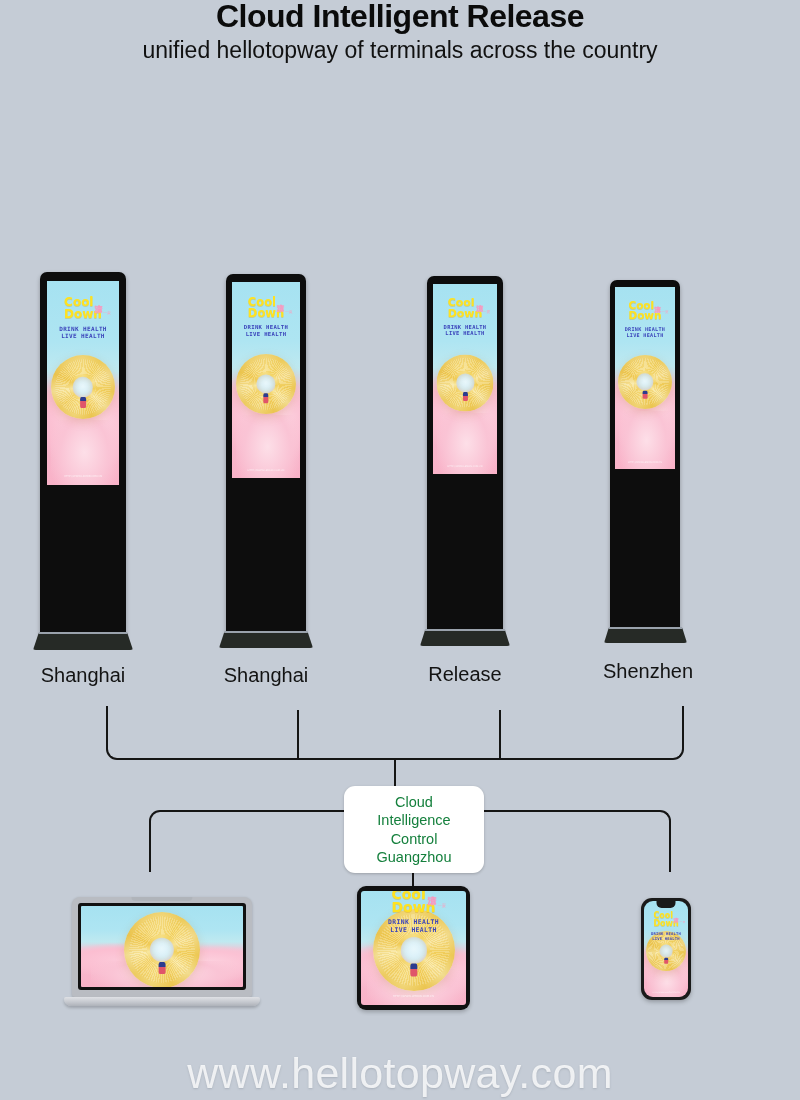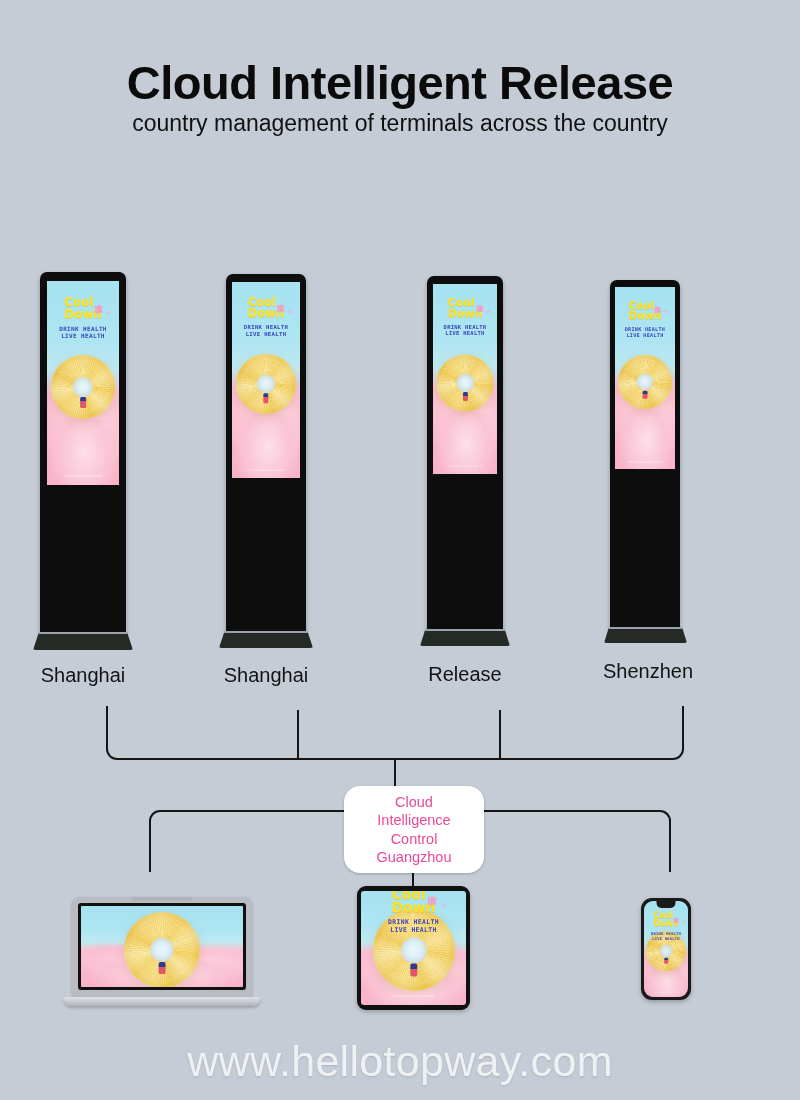--- a/index.html
+++ b/index.html
@@ -9,25 +9,24 @@
     height: 1100px;
     background: #c5ccd6;
     font-family: "Liberation Sans", sans-serif;
     position: relative;
     overflow: hidden;
   }
 
   
   .header { position: absolute; top: 0; left: 0; width: 800px; text-align: center; }
   .title {
-    font-size: 47px;
+    font-size: 32px;
     font-weight: bold;
     color: #0b0b0b;
     letter-spacing: -0.5px;
-    margin-top: 58px;
     line-height: 1.05;
   }
   .sub {
     font-size: 23px;
     color: #111;
     line-height: 1.42;
     margin-top: 14px;
   }
   .sub-2 { font-size: 23px; color: #111; line-height: 1.42; }
 
@@ -178,24 +177,24 @@
     color: rgba(255,255,255,.72);
     font-family: "DejaVu Sans", sans-serif;
     white-space: nowrap;
   }
 
   
   .conn { position: absolute; background: #151515; }
   .conn-box {
     position: absolute;
     background: #ffffff;
-    border-radius: 16px;
+    border-radius: 11px;
     box-shadow: 0 1px 3px rgba(0,0,0,.22);
     text-align: center;
-    color: #ec4899;
+    color: #15803d;
     font-size: 14.5px;
     line-height: 1.26;
     padding: 7px 14px;
     z-index: 5;
   }
   .bracket-top, .bracket-bot {
     position: absolute;
     border: 2px solid #151515;
   }
   .bracket-top {
@@ -275,28 +274,29 @@
   
   .watermark {
     position: absolute;
     left: 0; width: 800px;
     text-align: center;
     font-size: 43px;
     color: rgba(255,255,255,.80);
     font-family: "Liberation Sans", sans-serif;
     letter-spacing: .3px;
     text-shadow: 0 1px 2px rgba(120,128,140,.35);
+    margin-top: 12px;
   }
 </style>
 </head>
 <body>
 
 <div class="header">
   <div class="title">Cloud Intelligent Release</div>
-  <div class="sub-2">country management of terminals across the country</div>
+  <div class="sub-2">unified hellotopway of terminals across the country</div>
 </div>
 
 <div class="kiosk-area">
 
   <div class="kiosk" style="left:40px; top:272px; width:86px; height:375px;">
     <div class="kiosk-body" style="height:367px;"></div>
     <div class="kiosk-screen" style="left:7px; top:9px; width:72px; height:204px;">
       <div class="poster">
         <div class="cloud-a"></div>
         <div class="cloud-b"></div>

